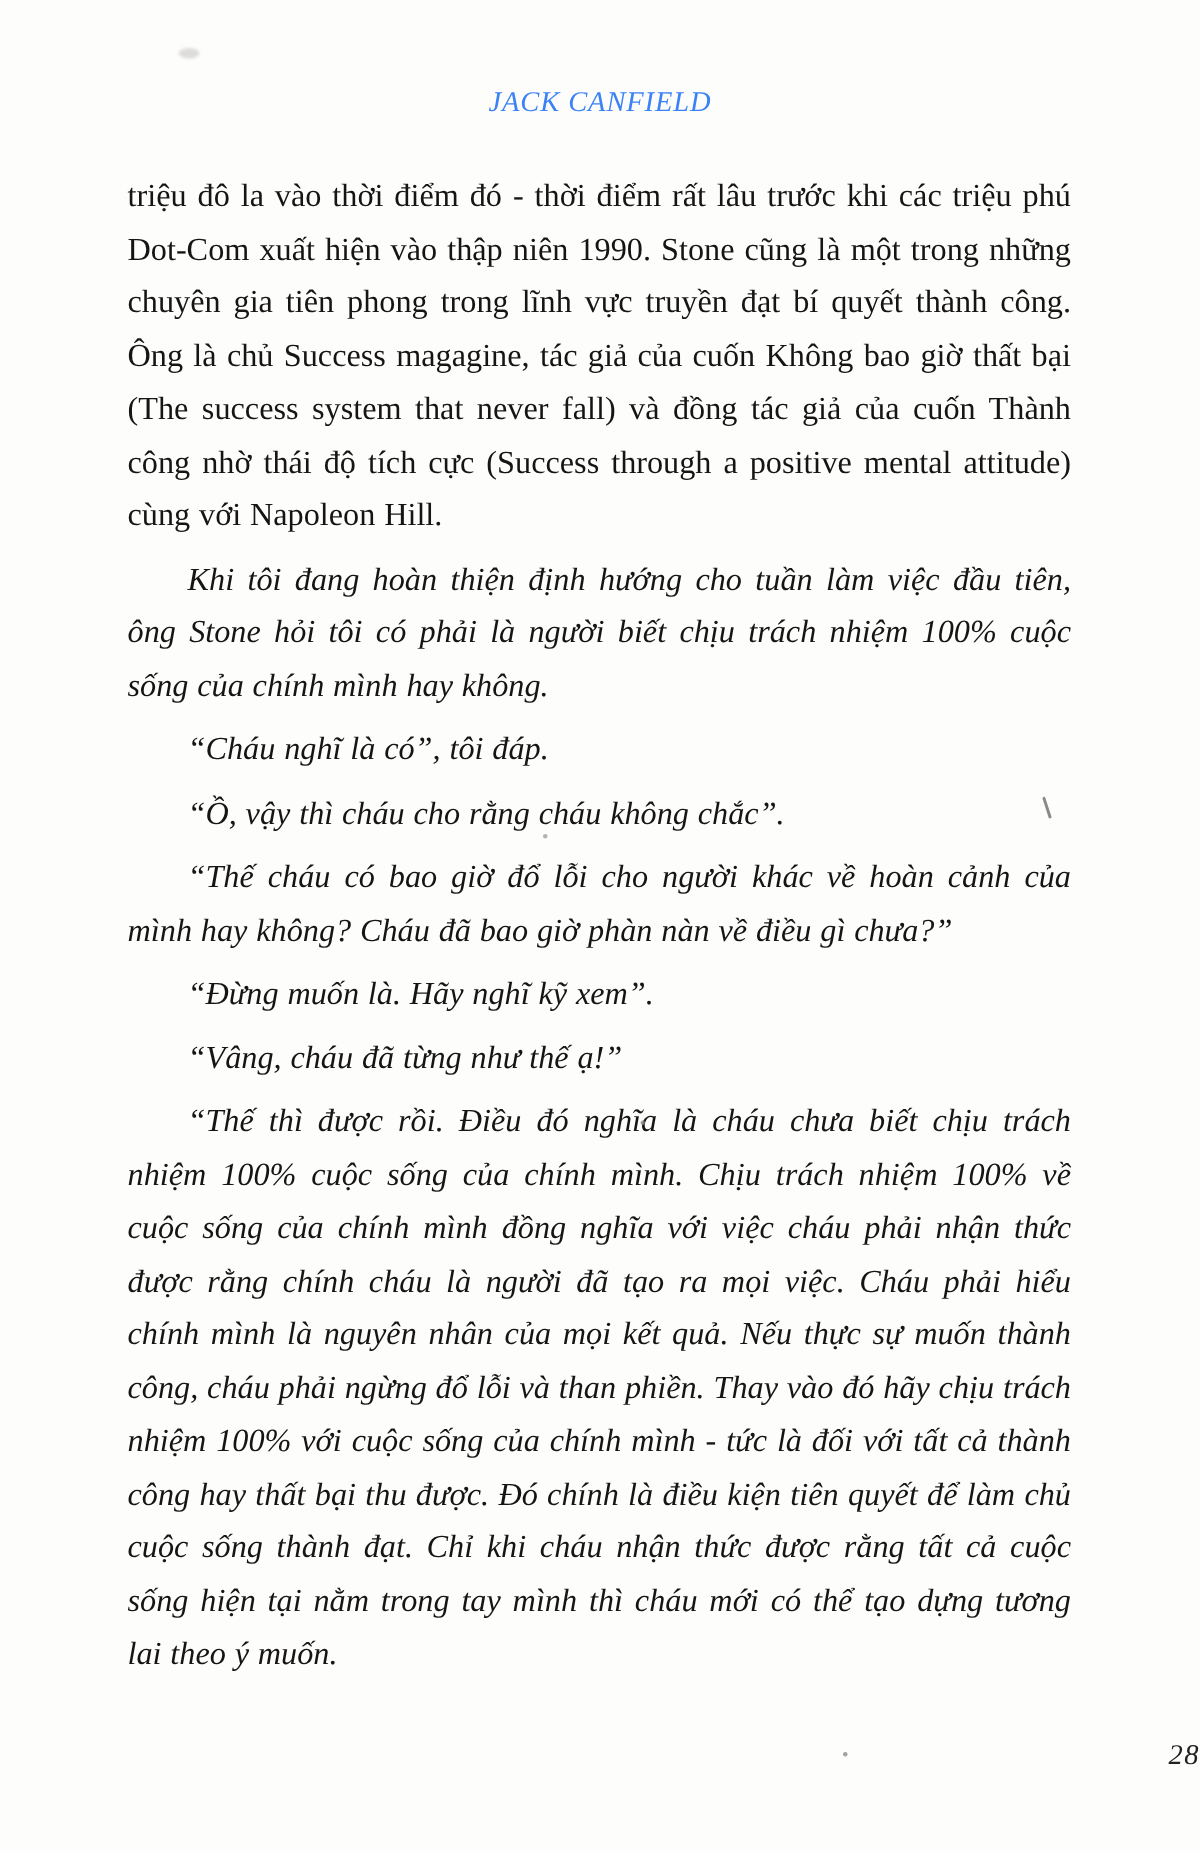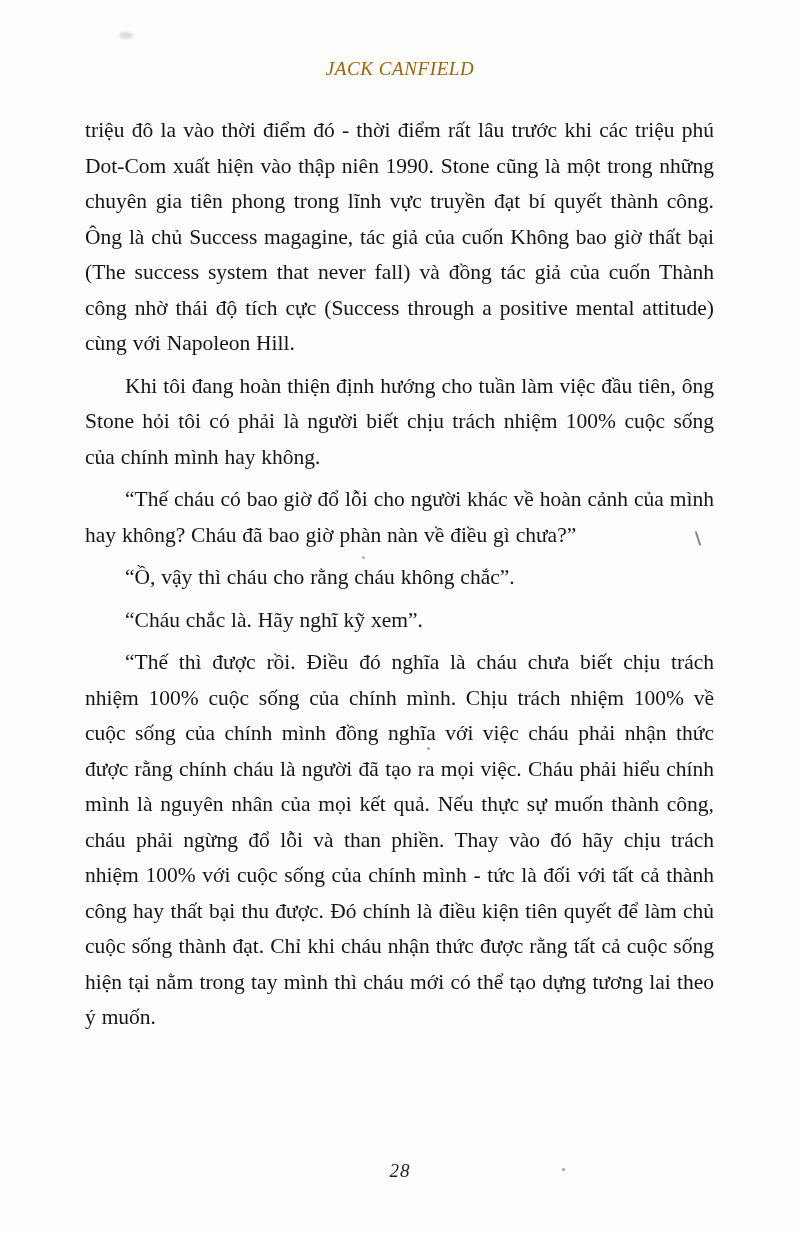--- a/index.html
+++ b/index.html
@@ -15,42 +15,42 @@
   }
   .running-header {
     position: absolute;
     top: 58px;
     left: 0;
     right: 0;
     text-align: center;
     font-style: italic;
     font-size: 19px;
     letter-spacing: 0.6px;
-    color: #a16207;
+    color: #3b82f6;
   }
   .body-text {
     position: absolute;
     top: 113px;
     left: 85px;
     width: 629px;
     font-size: 21.5px;
     line-height: 35.5px;
     text-align: justify;
     text-justify: inter-word;
     word-spacing: 0.5px;
   }
   p.para { margin: 0 0 7px 0; }
-  p.para.indent { text-indent: 40px; }
+  p.para.indent { text-indent: 40px; font-style: italic; }
   .seg-italic { }
   .page-number {
     position: absolute;
     top: 1160px;
     left: 0;
     right: 0;
-    text-align: center;
+    text-align: right;
     font-style: italic;
     font-size: 19px;
     letter-spacing: 1px;
     color: #242220;
   }
   
   .artifact { position: absolute; pointer-events: none; }
   .artifact.smudge {
     left: 119px; top: 32px; width: 14px; height: 7px;
     background: #c9c7c5; border-radius: 50%;
@@ -77,23 +77,25 @@
 </head>
 <body>
 
 <div class="page">
 
   <div class="running-header">JACK CANFIELD</div>
 
   <div class="body-text" id="body-container">
       <p class="para"><span class="seg-normal">triệu đô la vào thời điểm đó - thời điểm rất lâu trước khi các triệu phú Dot-Com xuất hiện vào thập niên 1990. Stone cũng là một trong những chuyên gia tiên phong trong lĩnh vực truyền đạt bí quyết thành công. Ông là chủ </span><span class="seg-italic">Success magagine</span><span class="seg-normal">, tác giả của cuốn </span><span class="seg-italic">Không bao giờ thất bại</span><span class="seg-normal"> (The success system that never fall) và đồng tác giả của cuốn </span><span class="seg-italic">Thành công nhờ thái độ tích cực</span><span class="seg-normal"> (Success through a positive mental attitude) cùng với Napoleon Hill.</span></p>
       <p class="para indent"><span class="seg-normal">Khi tôi đang hoàn thiện định hướng cho tuần làm việc đầu tiên, ông Stone hỏi tôi có phải là người biết chịu trách nhiệm 100% cuộc sống của chính mình hay không.</span></p>
+      <p class="para indent"><span class="seg-normal">“Cháu nghĩ là có”, tôi đáp.</span></p>
+      <p class="para indent"><span class="seg-normal">“Ồ, vậy thì cháu cho rằng cháu không chắc”.</span></p>
       <p class="para indent"><span class="seg-normal">“Thế cháu có bao giờ đổ lỗi cho người khác về hoàn cảnh của mình hay không? Cháu đã bao giờ phàn nàn về điều gì chưa?”</span></p>
-      <p class="para indent"><span class="seg-normal">“Ồ, vậy thì cháu cho rằng cháu không chắc”.</span></p>
-      <p class="para indent"><span class="seg-normal">“Cháu chắc là. Hãy nghĩ kỹ xem”.</span></p>
+      <p class="para indent"><span class="seg-normal">“Đừng muốn là. Hãy nghĩ kỹ xem”.</span></p>
+      <p class="para indent"><span class="seg-normal">“Vâng, cháu đã từng như thế ạ!”</span></p>
       <p class="para indent"><span class="seg-normal">“Thế thì được rồi. Điều đó nghĩa là cháu chưa biết chịu trách nhiệm 100% cuộc sống của chính mình. Chịu trách nhiệm 100% về cuộc sống của chính mình đồng nghĩa với việc cháu phải nhận thức được rằng chính cháu là người đã tạo ra mọi việc. Cháu phải hiểu chính mình là nguyên nhân của mọi kết quả. Nếu thực sự muốn thành công, cháu phải ngừng đổ lỗi và than phiền. Thay vào đó hãy chịu trách nhiệm 100% với cuộc sống của chính mình - tức là đối với tất cả thành công hay thất bại thu được. Đó chính là điều kiện tiên quyết để làm chủ cuộc sống thành đạt. Chỉ khi cháu nhận thức được rằng tất cả cuộc sống hiện tại nằm trong tay mình thì cháu mới có thể tạo dựng tương lai theo ý muốn.</span></p>
     </div>
 
   <div class="page-number">28</div>
 
   <div class="artifact smudge"></div>
   <div class="artifact slash"></div>
   <div class="artifact dot-a"></div>
   <div class="artifact dot-b"></div>
   <div class="artifact dot-c"></div>

